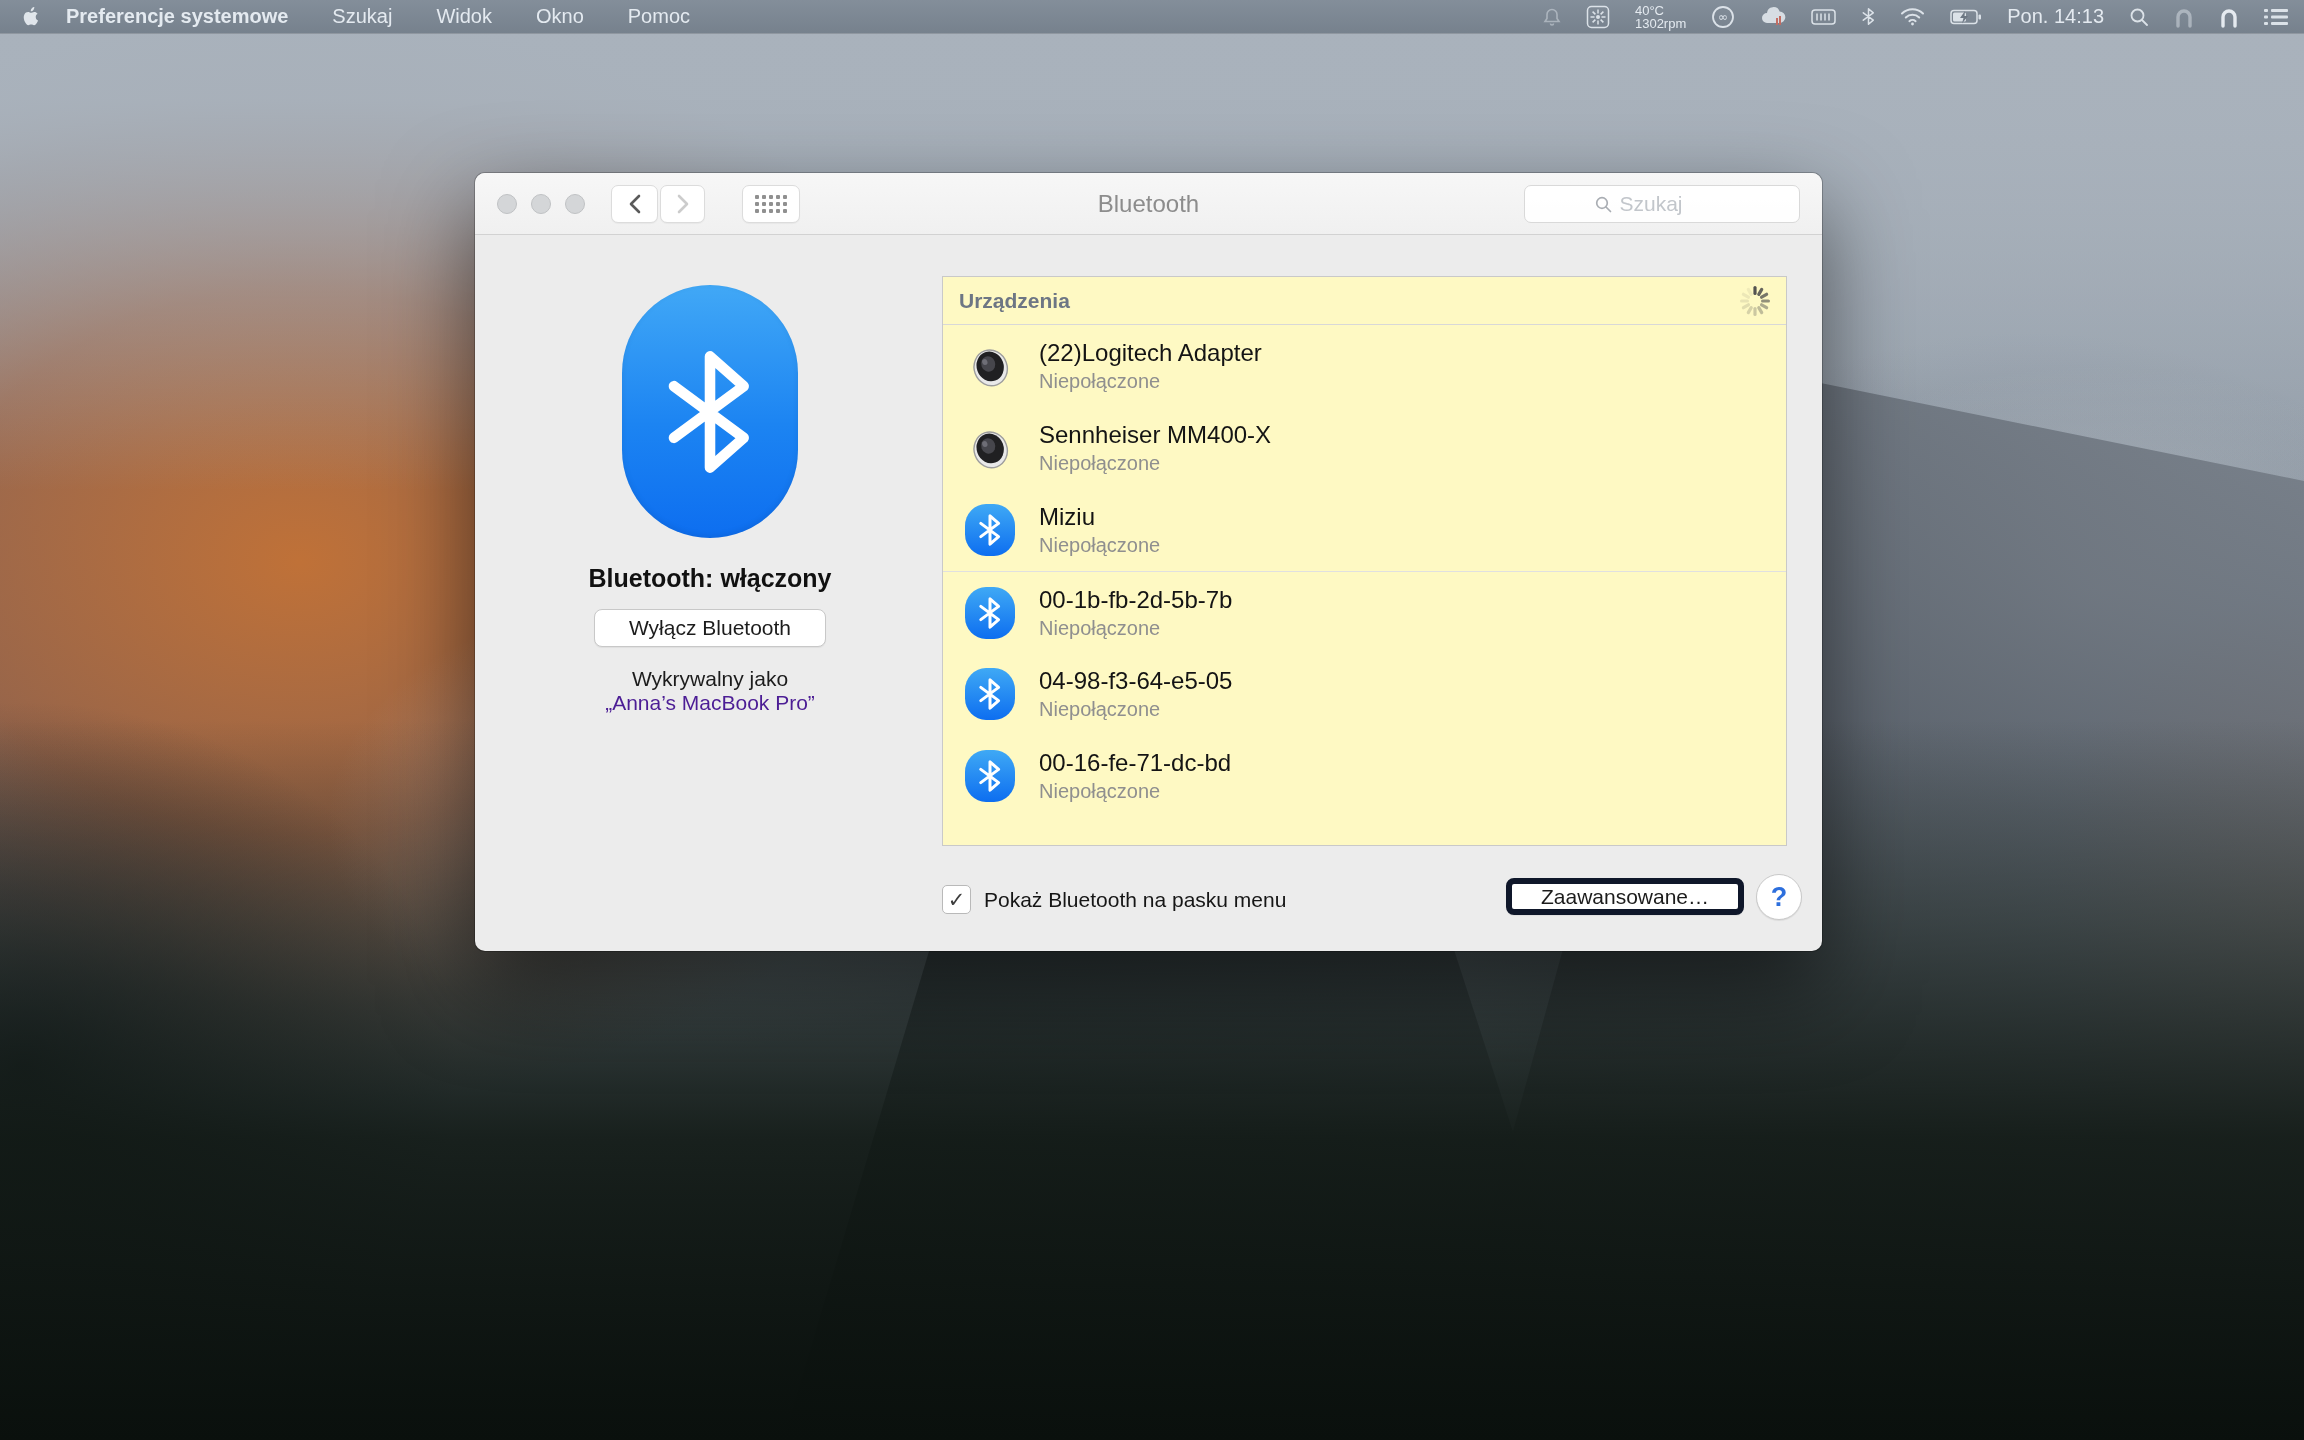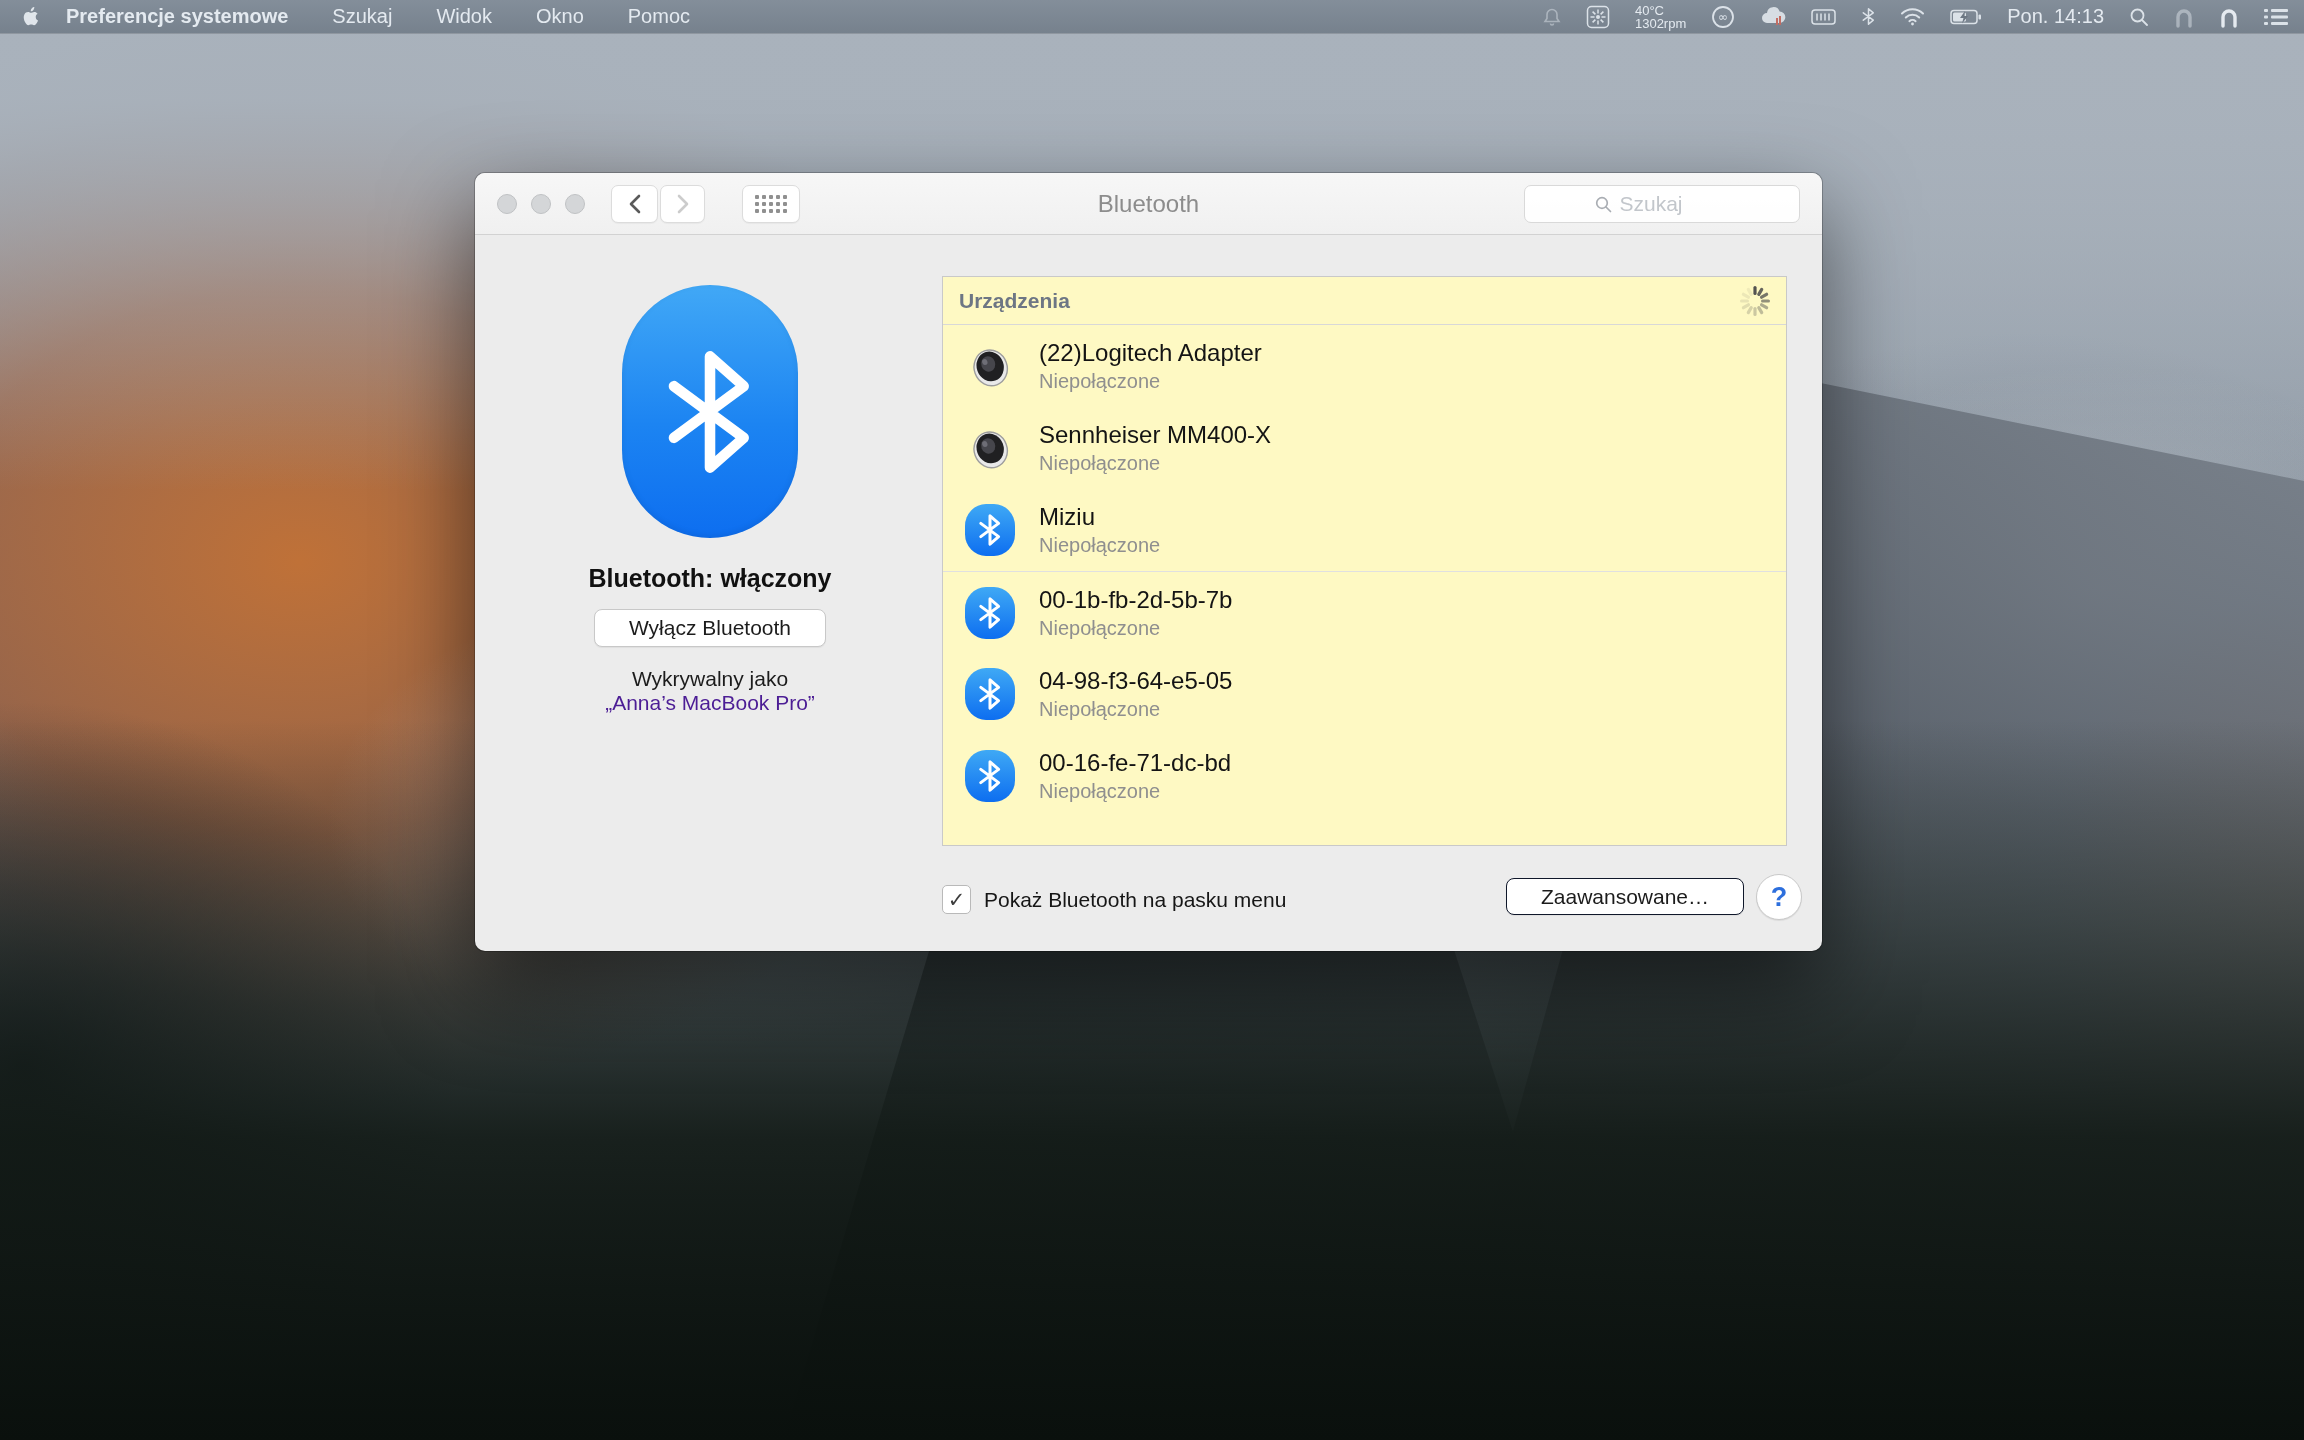--- a/index.html
+++ b/index.html
@@ -106,21 +106,21 @@
   .dev-status { font-size:20px; color:#8f8f8f; margin-top:3px; }
 
   
   .checkbox { position:absolute; left:467px; top:712px; width:29px; height:29px;
     background:#fff; border:1px solid #b9b9b9; border-radius:5px;
     display:flex; align-items:center; justify-content:center;
     font-size:21px; color:#3c3c3c; font-weight:bold; }
   .chk-label { position:absolute; left:509px; top:712px; height:29px;
     display:flex; align-items:center; font-size:21px; color:#161616; }
   .adv-btn { position:absolute; left:1031px; top:705px; width:238px; height:37px;
-    background:#fff; border:1px solid #0f172a; border-radius:8px;
+    background:#fff; border:6px solid #0f172a; border-radius:8px;
     display:flex; align-items:center; justify-content:center; font-size:21px; color:#1c1c1c;
     box-shadow:0 1px 1px rgba(0,0,0,0.06); }
   .help-btn { position:absolute; left:1281px; top:701px; width:46px; height:46px;
     background:#fff; border:1px solid #c9c9c9; border-radius:50%;
     display:flex; align-items:center; justify-content:center;
     font-size:27px; color:#2d6fdd; font-weight:bold;
     box-shadow:0 1px 1px rgba(0,0,0,0.08); }
 </style>
 </head>
 <body>

